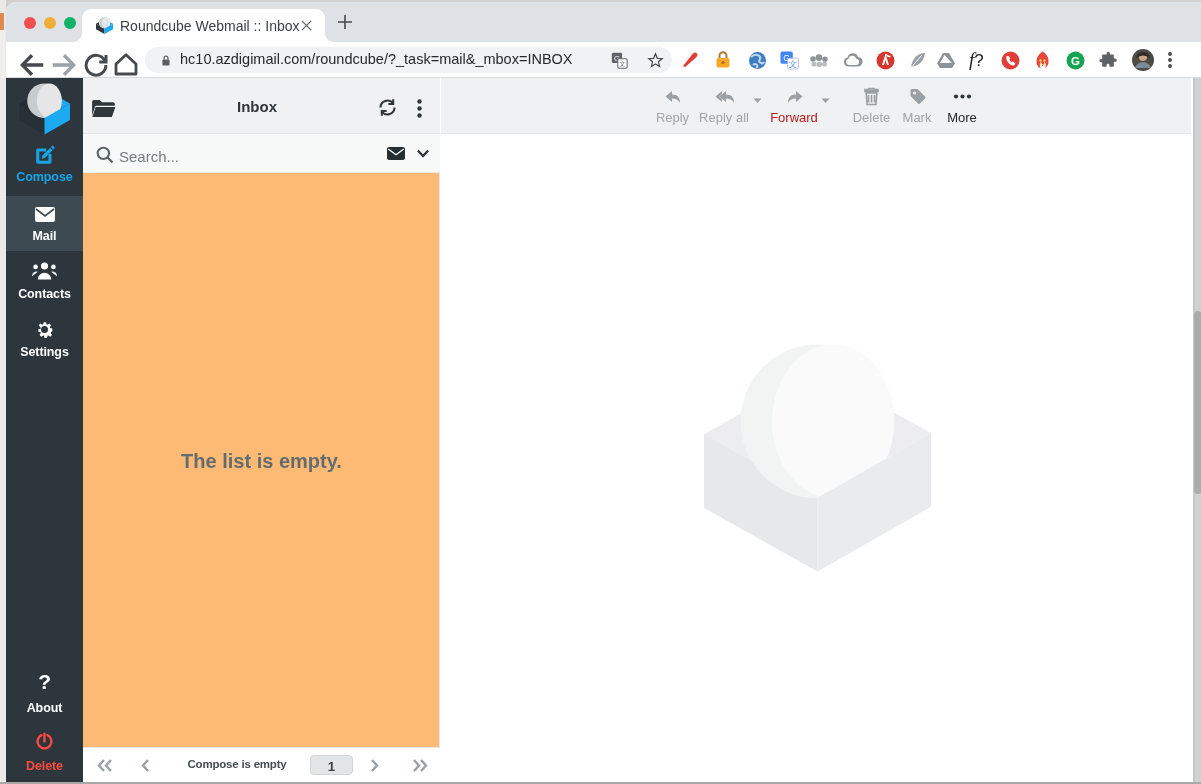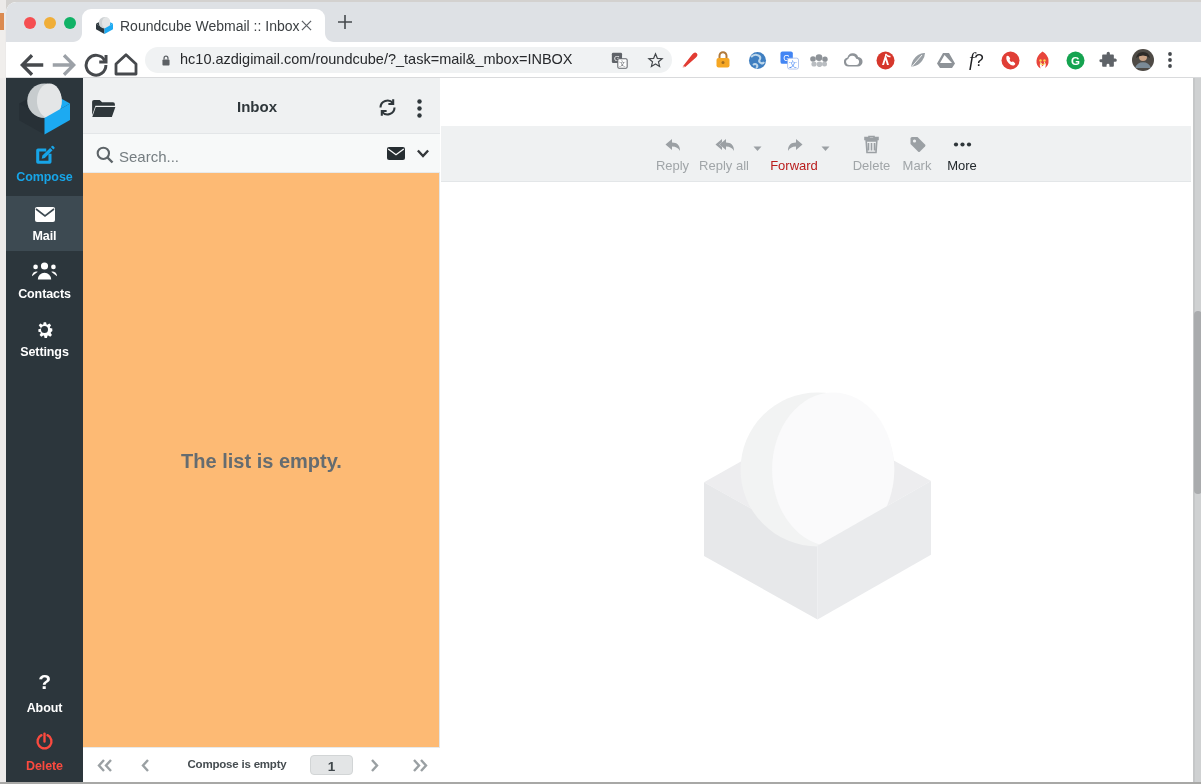--- a/index.html
+++ b/index.html
@@ -19,21 +19,21 @@
   
   #page { position:absolute; left:0; top:76px; width:1195px; height:706px; background:#fff; }
   #sidebar { position:absolute; left:0; top:0; width:77px; height:706px; background:#2c363c; color:#fff; }
   .sbitem { position:absolute; left:0; width:77px; text-align:center; font-size:12.5px; font-weight:bold; letter-spacing:-0.1px; }
   #mailactive { position:absolute; left:0; top:118px; width:77px; height:55px; background:#3d4a52; }
   #listcol { position:absolute; left:77px; top:0; width:357px; height:706px; background:#fdba74; border-right:1px solid #e4e7e9; }
   #listhead { position:absolute; left:0; top:0; width:357px; height:56px; background:#eff1f2; border-bottom:1px solid #e3e6e8; }
   #searchrow { position:absolute; left:0; top:56px; width:357px; height:39px; background:#f7f9f9; border-bottom:1px solid #e7eaeb; }
   #emptymsg { position:absolute; left:0; top:372px; width:357px; text-align:center; font-size:20px; font-weight:bold; color:#656c70; }
   #pagebar { position:absolute; left:0; top:669px; width:357px; height:37px; background:#fff; border-top:1px solid #e7eaeb; }
-  #mailpane { position:absolute; left:435px; top:0; width:750px; height:566px; background:#fff;margin-top:48px; }
+  #mailpane { position:absolute; left:435px; top:0; width:750px; height:566px; background:#fff; }
   #mailtoolbar { position:absolute; left:0; top:0; width:750px; height:56px; background:#eff1f2; border-bottom:1px solid #e3e6e8; }
   .tbbtn { position:absolute; top:8px; text-align:center; font-size:13px; color:#a0a5a8; }
   .tbbtn svg { display:block; margin:0 auto 3px auto; }
   #scrollbar { position:absolute; left:1187px; top:0; width:8px; height:706px; background:#cfd1d2; border-left:2px solid #c5c7c8; }
   #thumb { position:absolute; left:-1px; top:233px; width:8px; height:183px; background:#a9abad; border-radius:4px; }
   #botline { position:absolute; left:0; top:782px; width:1201px; height:2px; background:#a8a8a6; }
 </style>
 </head>
 <body>
 

